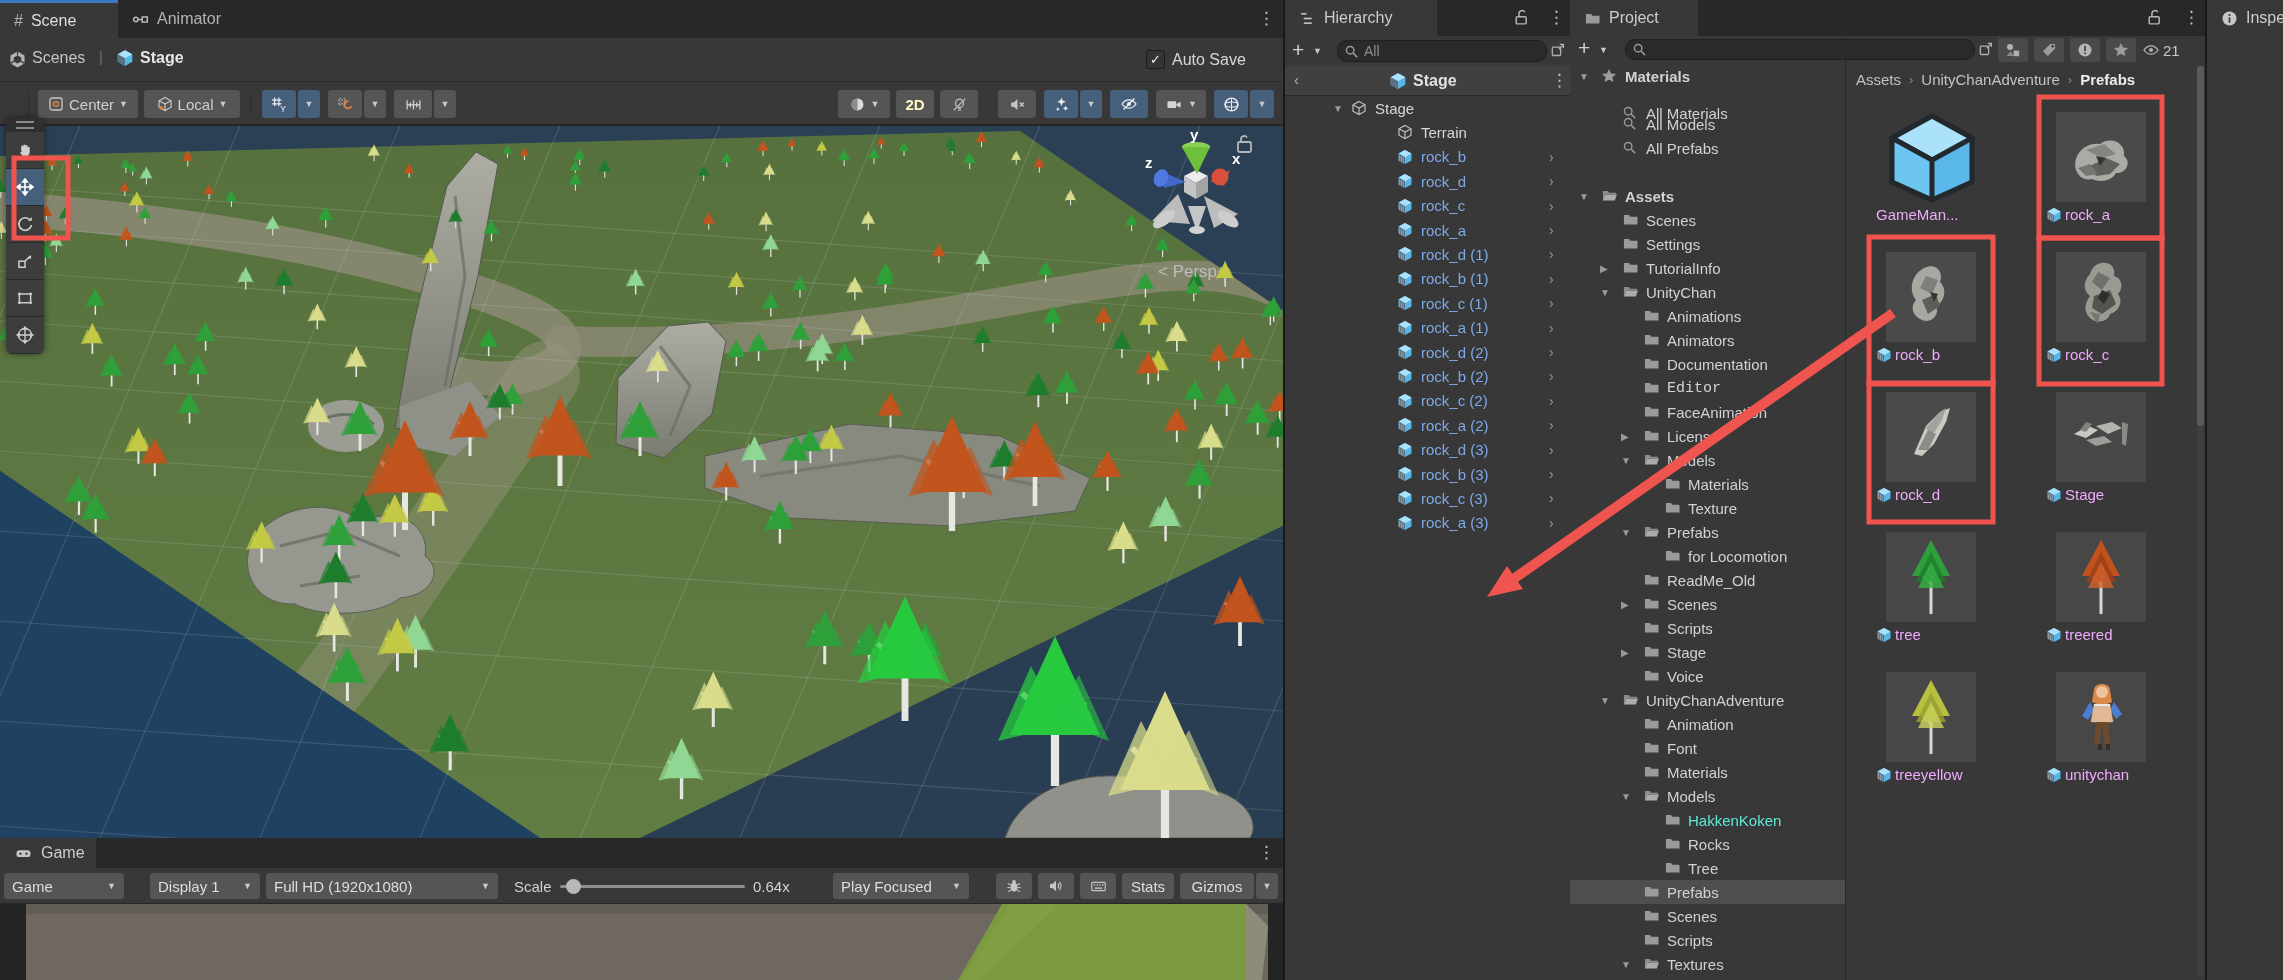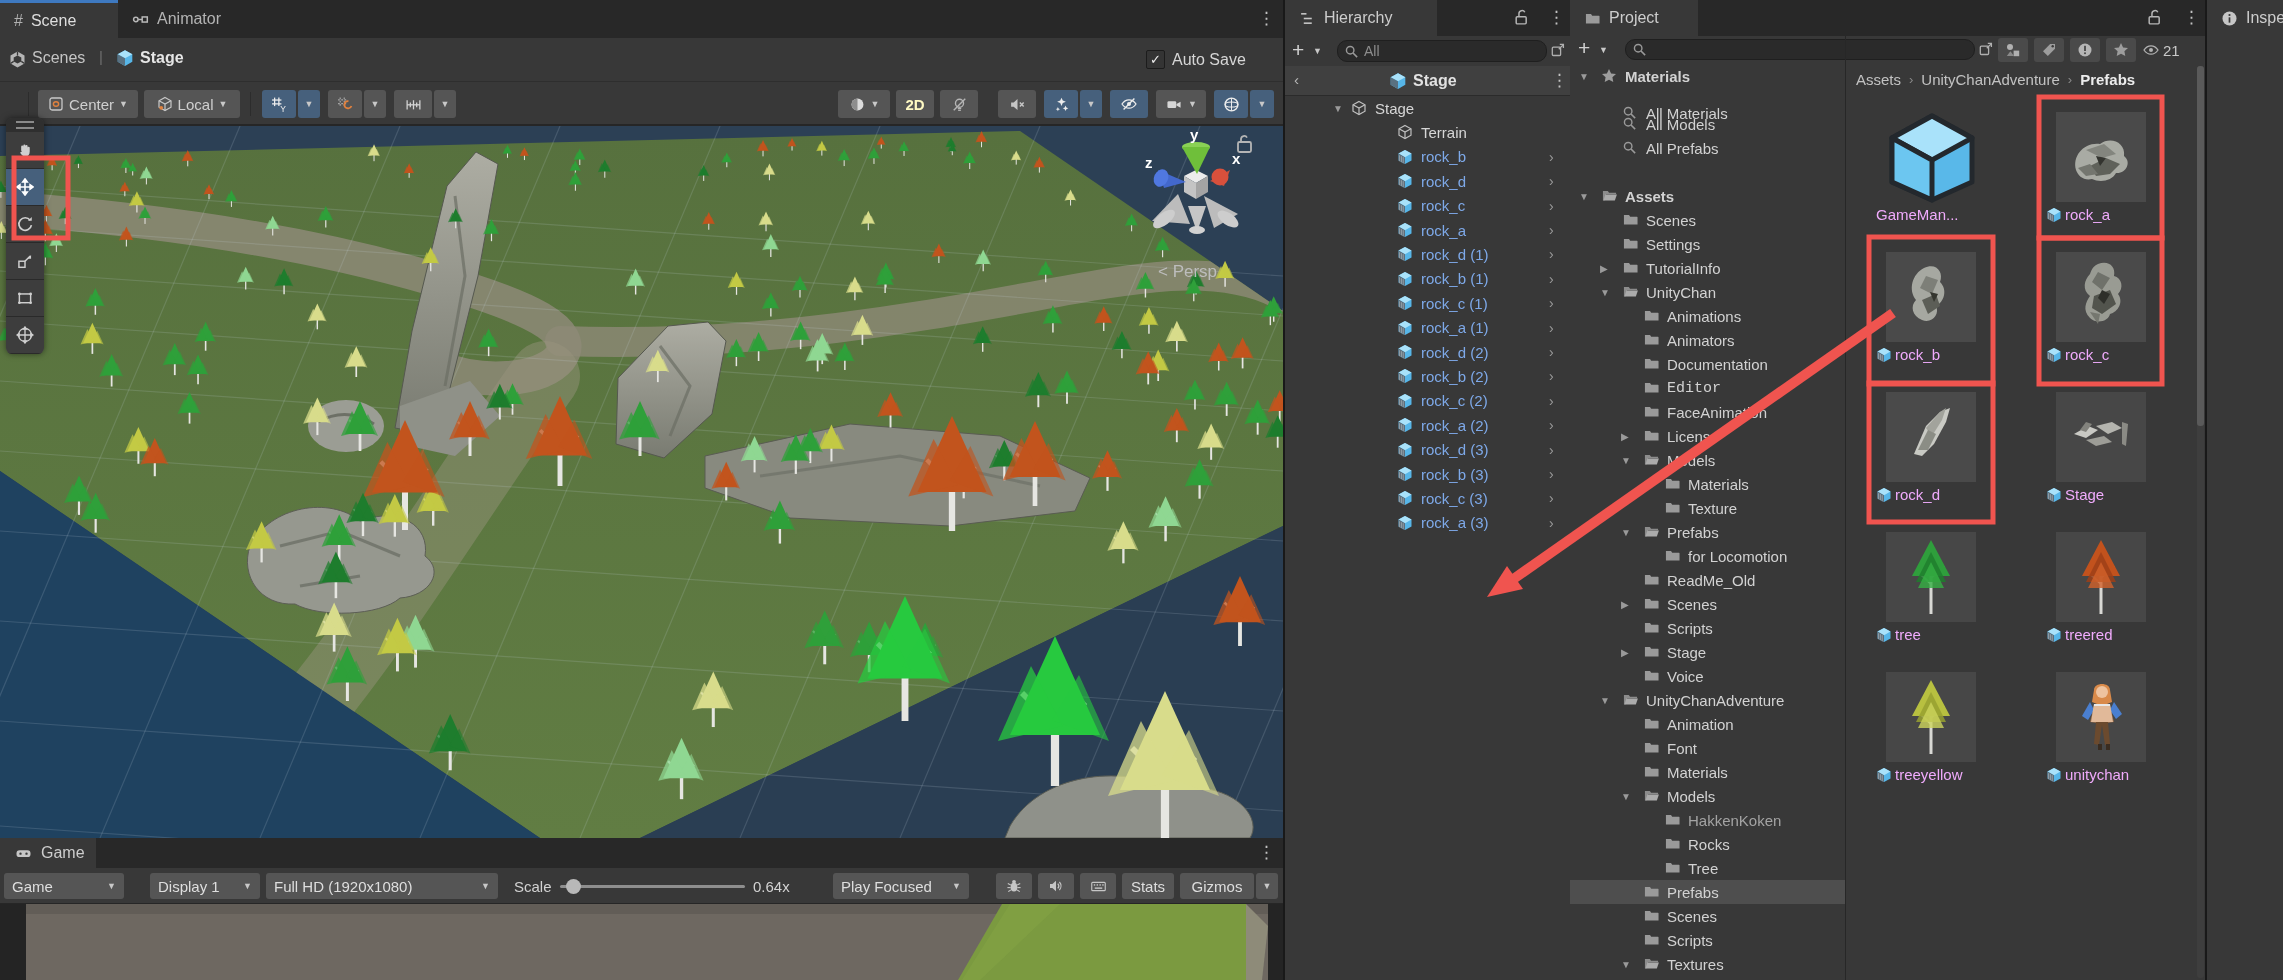--- a/index.html
+++ b/index.html
@@ -1822,21 +1822,21 @@
           </svg>
         </span>
         <span style="position:absolute;left:97px;color:#d2d2d2;white-space:nowrap">Models</span>
       </div>
       <div style="position:absolute;left:0;top:744px;width:275px;height:24px;display:flex;align-items:center;">
         <span style="position:absolute;left:94px;top:4px">
           <svg width="17" height="15" viewBox="0 0 16 16">
             <path d="M1 3.2h5.4l1.3 1.9H15a.5.5 0 0 1 .5.5v7.7H1z" fill="#9a9a9a"></path>
           </svg>
         </span>
-        <span style="position:absolute;left:118px;color:#a3a3a3;white-space:nowrap">HakkenKoken</span>
+        <span style="position:absolute;left:118px;color:#5eead4;white-space:nowrap">HakkenKoken</span>
       </div>
       <div style="position:absolute;left:0;top:768px;width:275px;height:24px;display:flex;align-items:center;">
         <span style="position:absolute;left:94px;top:4px">
           <svg width="17" height="15" viewBox="0 0 16 16">
             <path d="M1 3.2h5.4l1.3 1.9H15a.5.5 0 0 1 .5.5v7.7H1z" fill="#9a9a9a"></path>
           </svg>
         </span>
         <span style="position:absolute;left:118px;color:#d2d2d2;white-space:nowrap">Rocks</span>
       </div>
       <div style="position:absolute;left:0;top:792px;width:275px;height:24px;display:flex;align-items:center;">

